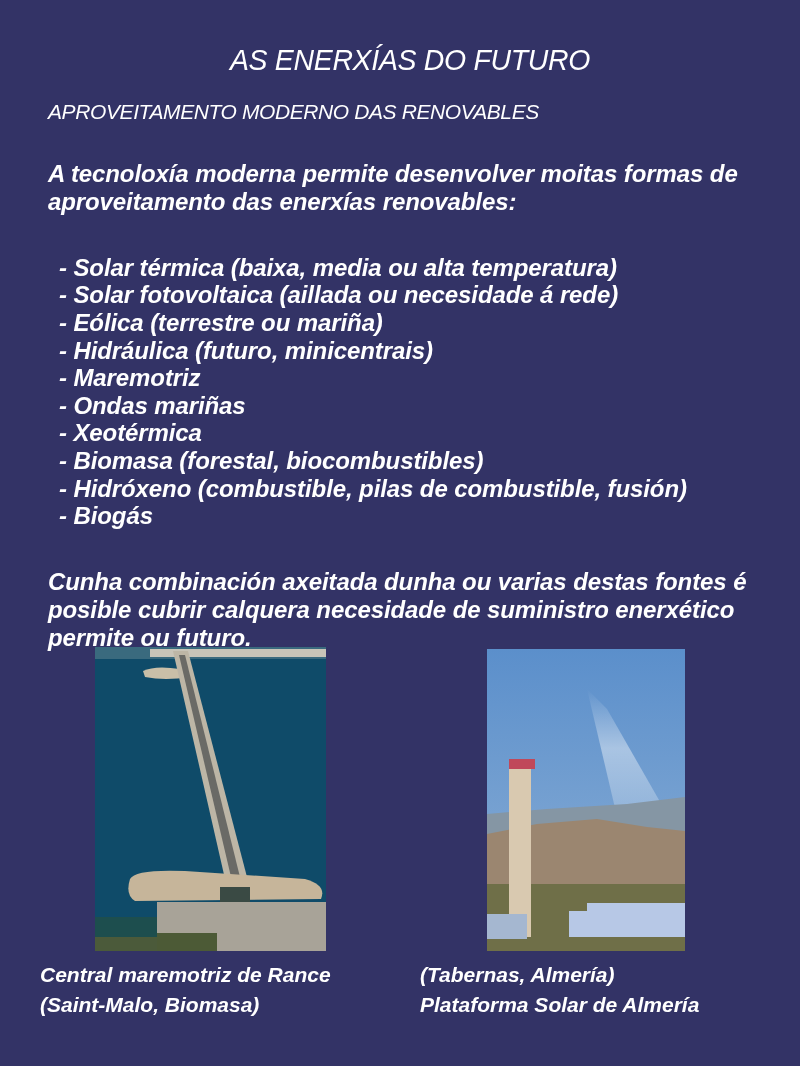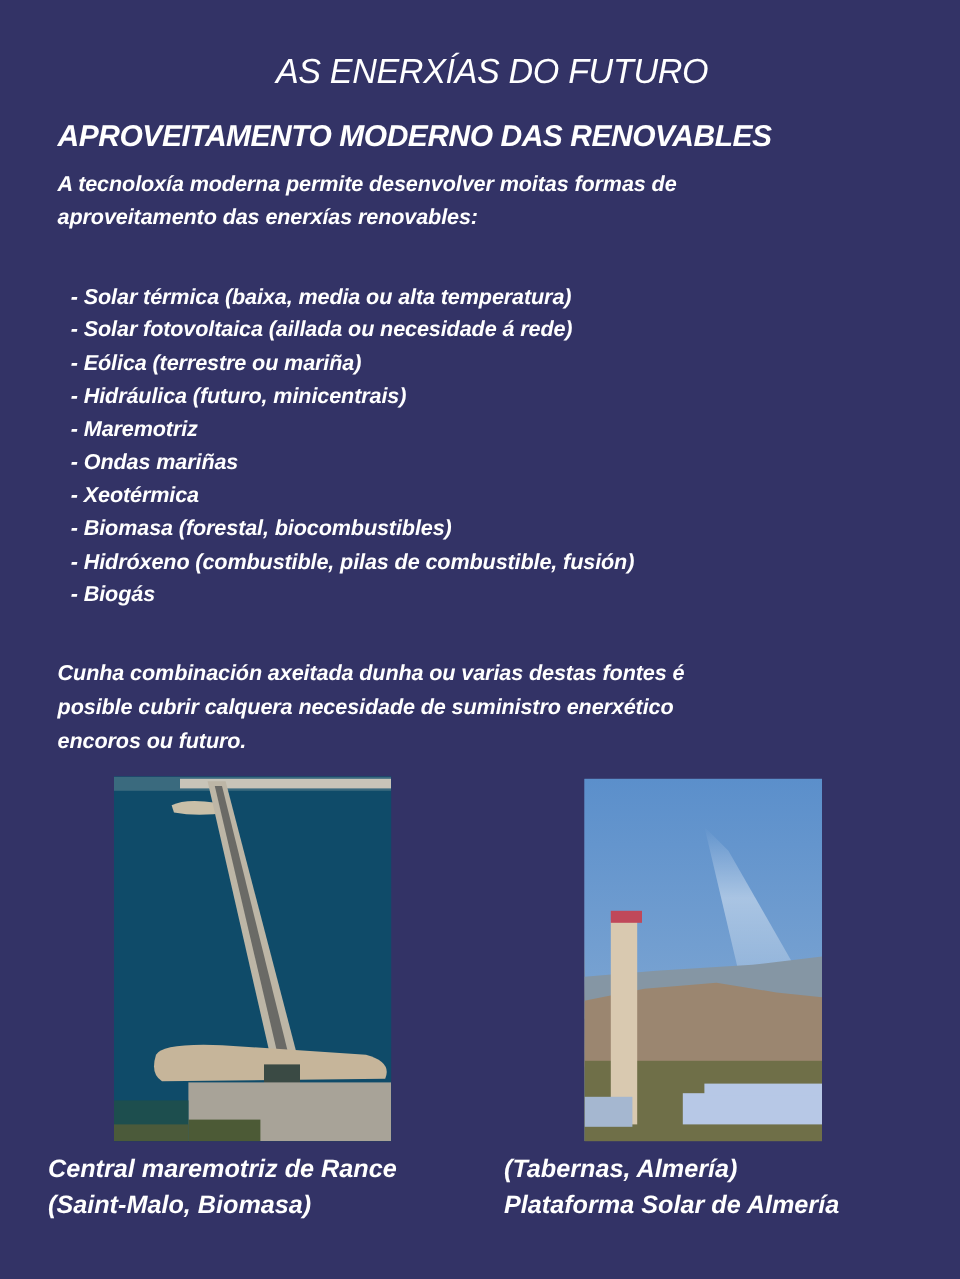--- a/index.html
+++ b/index.html
@@ -11,25 +11,25 @@
       position: relative;
     }
     .title {
       position: absolute; left: 0; width: 820px; top: 44px;
       text-align: center; font-size: 29px; font-style: italic; font-weight: normal;
       letter-spacing: -0.3px;
       transform: scaleX(0.98);
     }
     .subtitle {
       position: absolute; left: 48px; top: 100px;
-      font-size: 25px; font-style: italic; letter-spacing: -0.4px; font-weight: bold;
+      font-size: 21px; font-style: italic; letter-spacing: -0.4px;
     }
     .body {
-      position: absolute; left: 48px; top: 140px; width: 740px;
-      font-size: 18px; font-style: italic; font-weight: bold;
+      position: absolute; left: 48px; top: 160px; width: 740px;
+      font-size: 24px; font-style: italic; font-weight: bold;
       line-height: 27.6px; letter-spacing: -0.1px;
     }
     .para { margin: 0; }
     .gap { height: 27.6px; }
     ul.list { list-style: none; margin: 11px; padding: 0; }
     .photo {
       position: absolute; overflow: hidden;
     }
     .photo-rance {
       left: 95px; top: 647px; width: 231px; height: 304px;
@@ -68,21 +68,21 @@
     <li>- Ondas mariñas</li>
     <li>- Xeotérmica</li>
     <li>- Biomasa (forestal, biocombustibles)</li>
     <li>- Hidróxeno (combustible, pilas de combustible, fusión)</li>
     <li>- Biogás</li>
   </ul>
   <div class="gap"></div>
   <p class="para">
     <span>Cunha combinación axeitada dunha ou varias destas fontes é</span><br>
     <span>posible cubrir calquera necesidade de suministro enerxético</span><br>
-    <span>encoros ou futuro.</span>
+    <span>permite ou futuro.</span>
   </p>
 </div>
 
 <div class="photo photo-rance">
   <svg width="231" height="304" viewBox="0 0 231 304">
     <rect x="0" y="0" width="231" height="304" fill="#0f4b69"></rect>
     <rect x="0" y="0" width="231" height="12" fill="#3a6a7e"></rect>
     <rect x="55" y="2" width="176" height="8" fill="#c8c4b8"></rect>
     <path d="M 48 24 Q 60 18 85 22 L 95 30 Q 70 34 50 30 Z" fill="#c9bfa8"></path>
     <polygon points="78,4 93,4 152,230 130,232" fill="#bdb6a6"></polygon>

